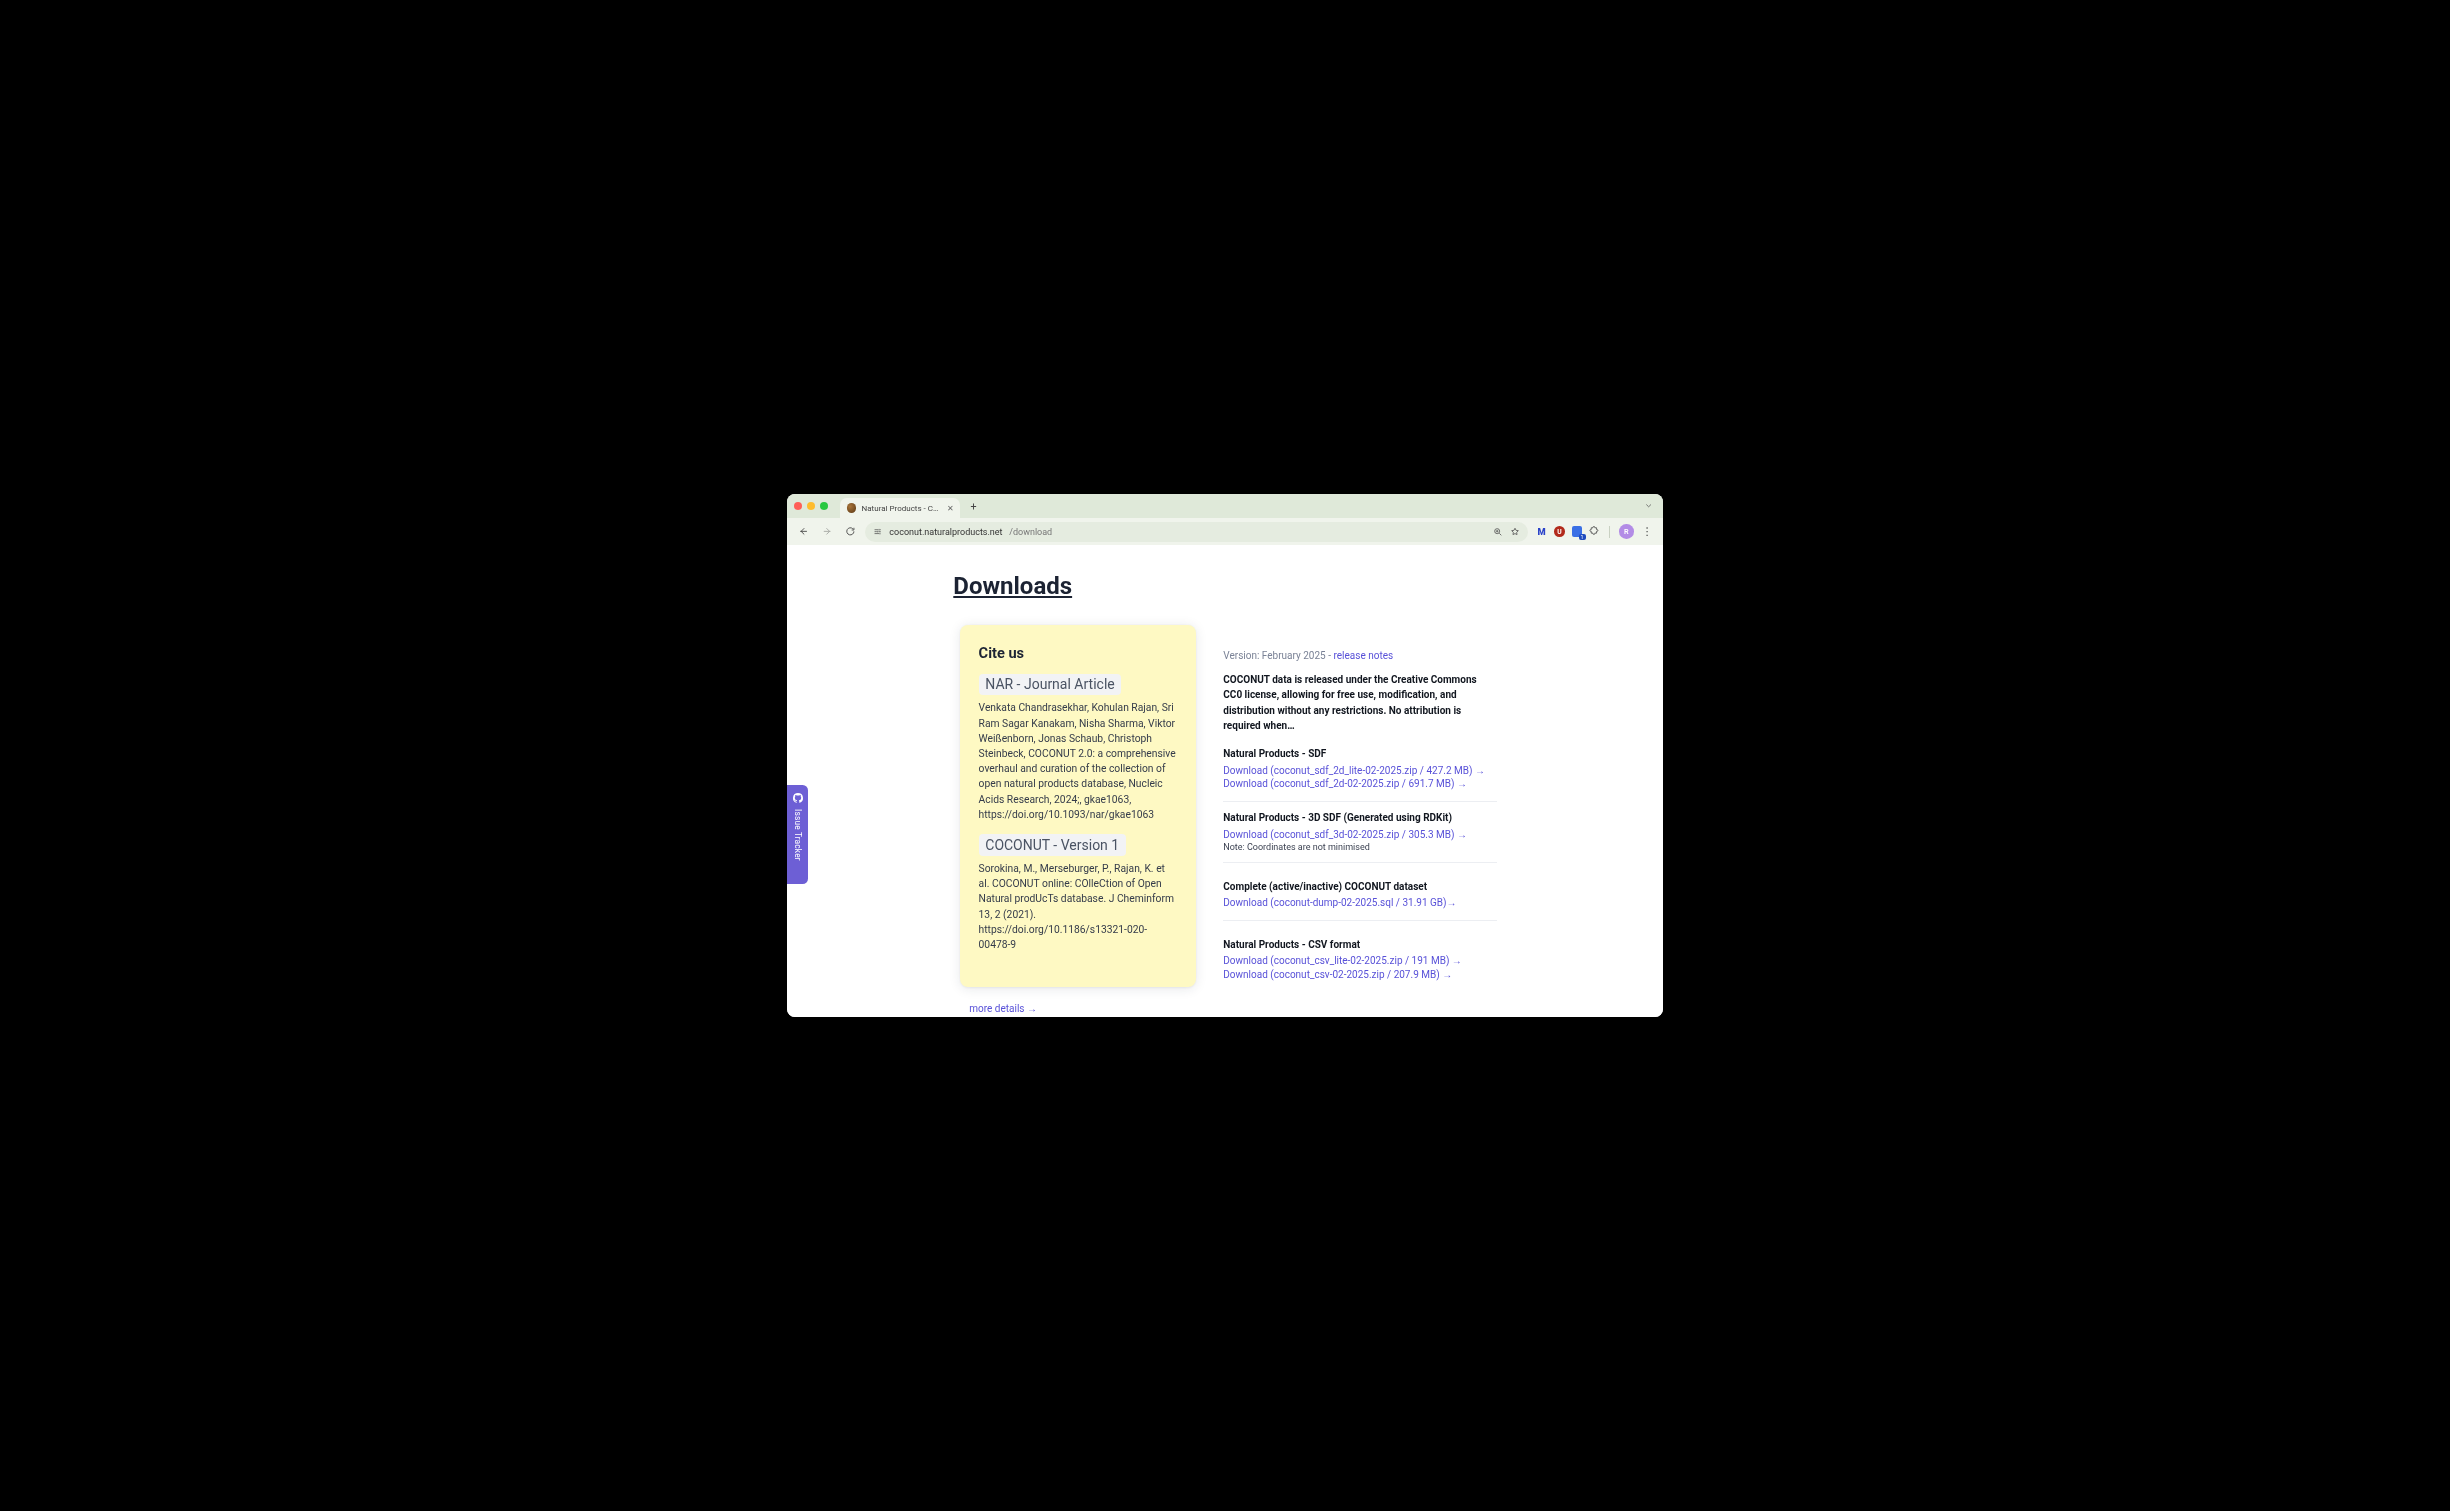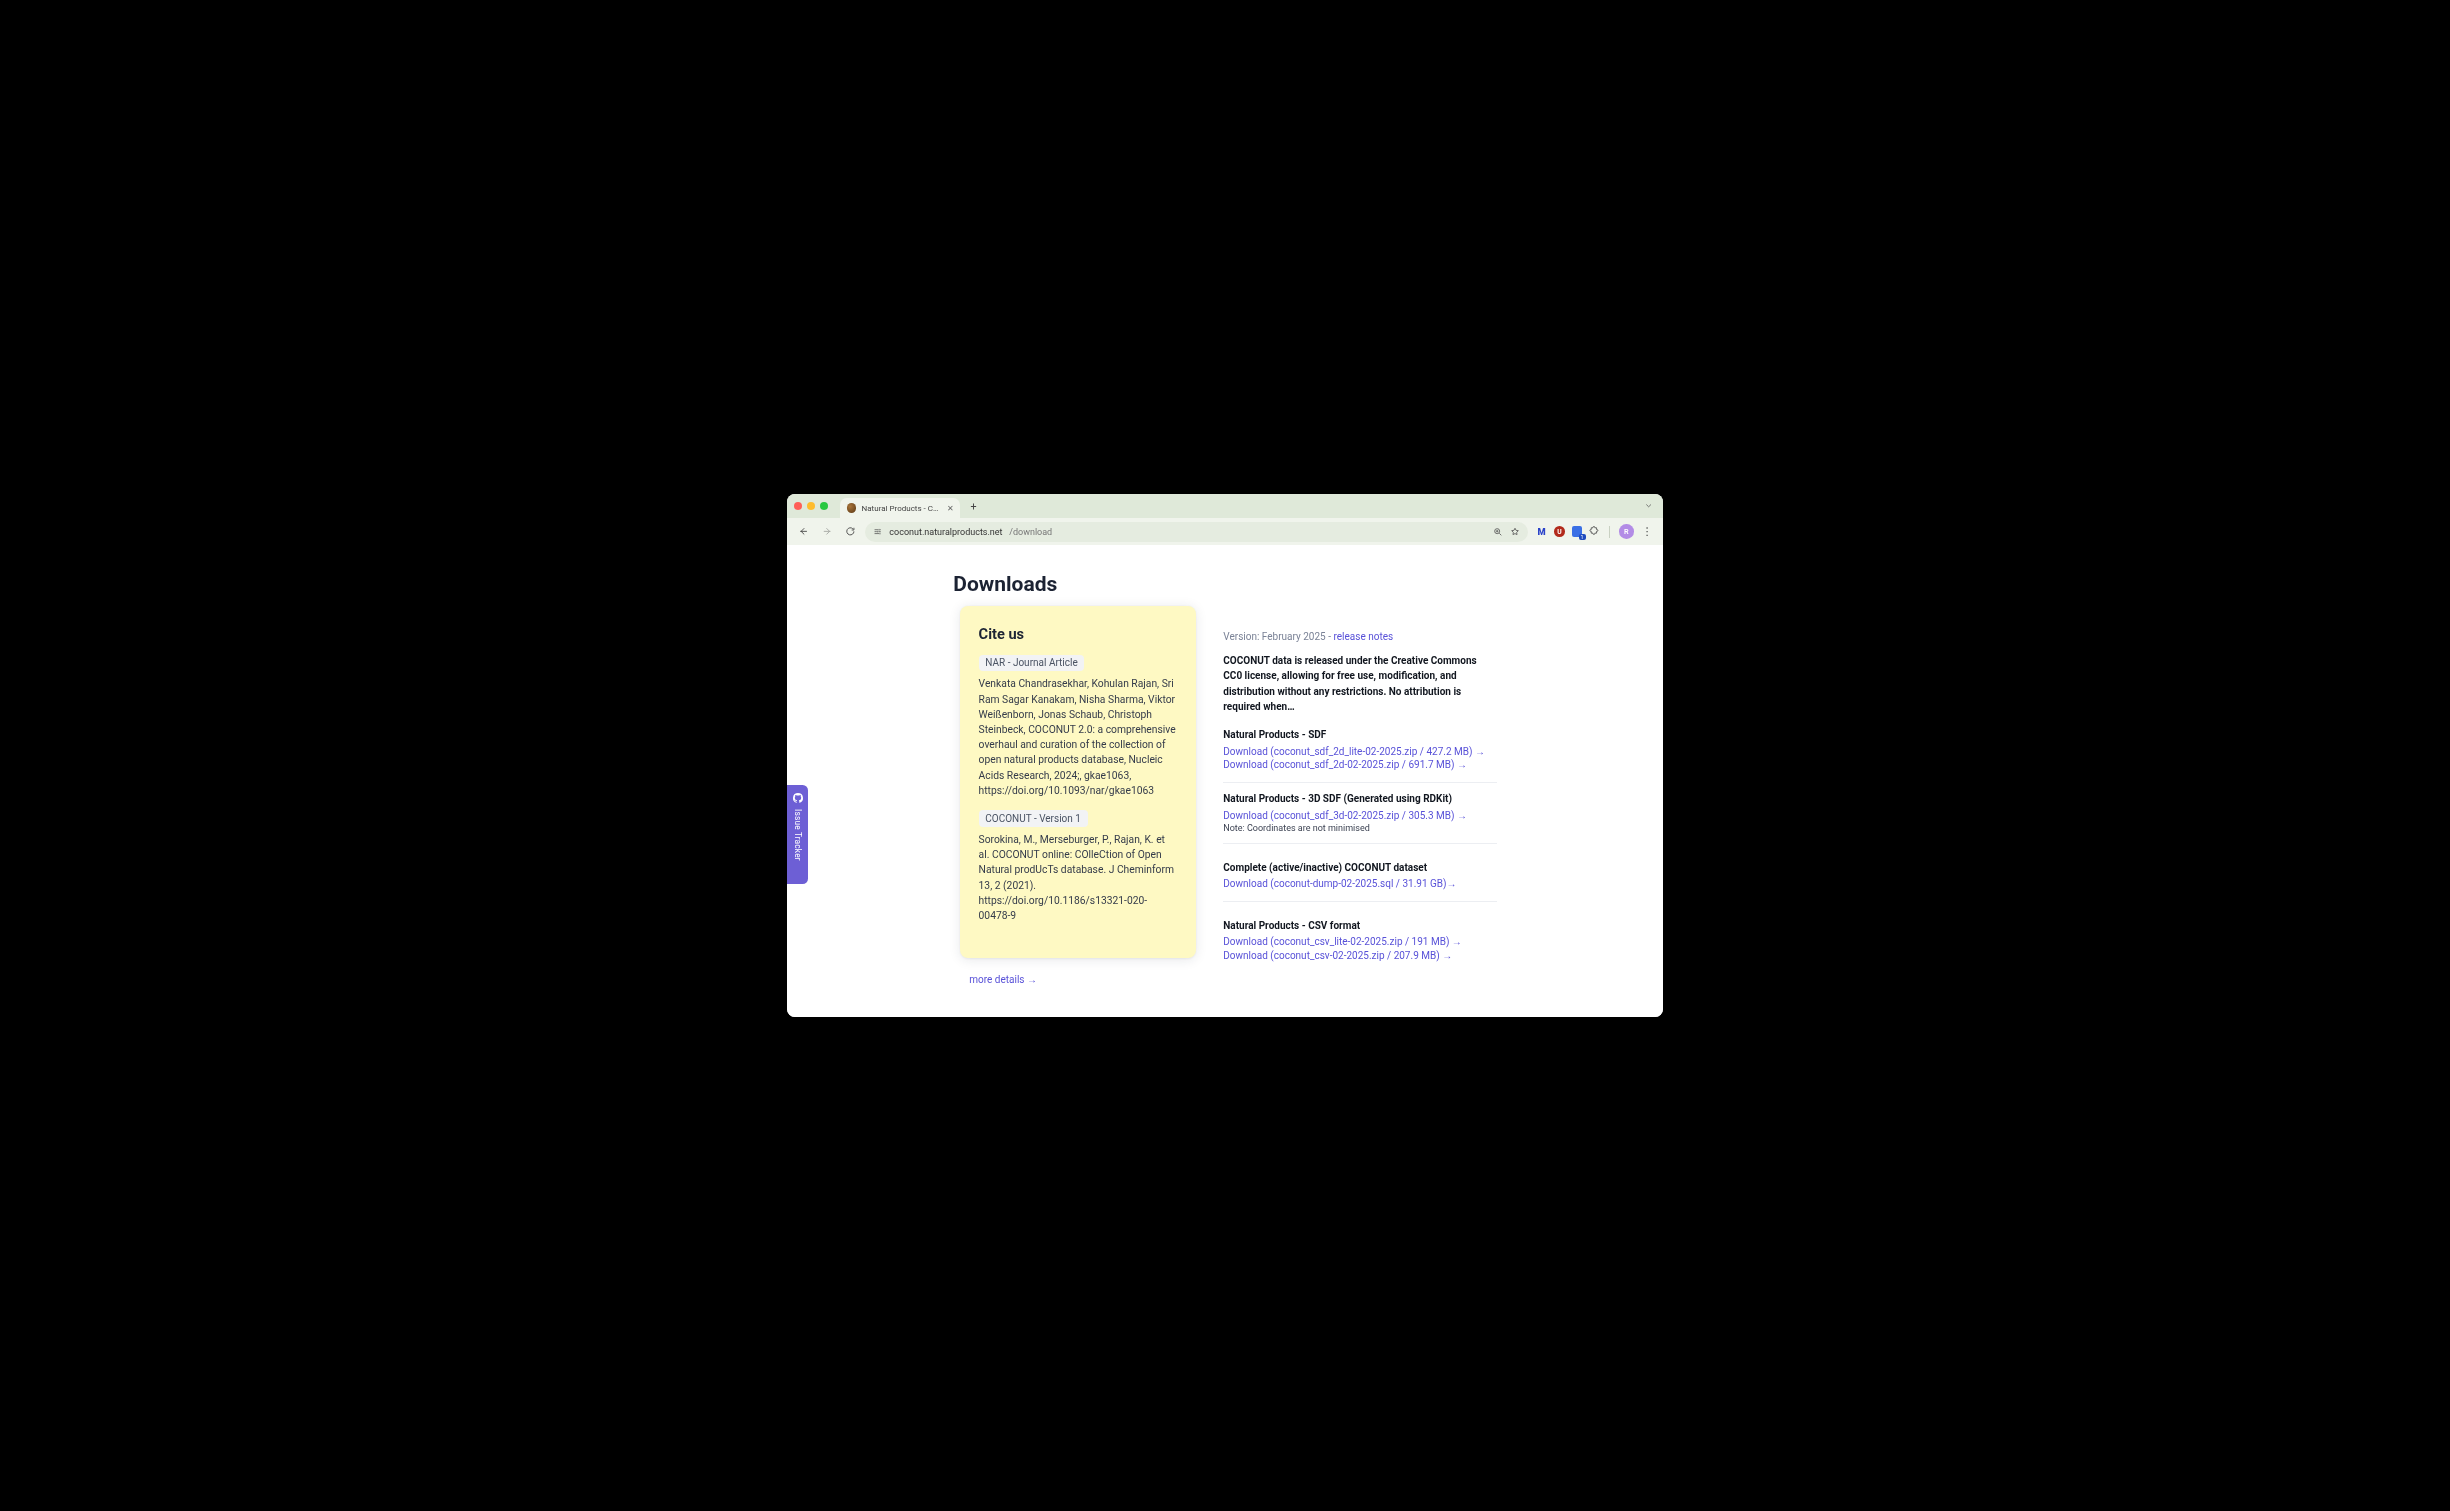--- a/index.html
+++ b/index.html
@@ -142,24 +142,25 @@
   }
   .scroll {
     position:absolute; inset:0; overflow-y:auto;
   }
   .page {
     max-width: 570px;
     margin: 0 auto;
     padding: 27px 13.3px 53px 13.3px;
   }
   .page h1 {
-    font-size: 21px;
+    font-size: 24px;
     font-weight: 700;
     color:#1c2333;
-    margin-bottom: 10px;
+    margin-bottom: 25px;
+    text-decoration: underline;
   }
   .cols {
     display:flex; gap: 27px; align-items:flex-start;
   }
   .left { flex: 0 0 243px; }
   .right { flex:1; min-width:0; }
 
   .card {
     background:#fef9c3;
     border-radius: 8px;
@@ -167,21 +168,21 @@
     padding: 18.6px 18.6px;
     margin-left: 6.7px;
   }
   .card h2 {
     font-size: 14.6px; font-weight:700; color:#1c2333; margin-bottom:12px;
   }
   .pill {
     display:inline-block;
     background:#f2f3f5;
     color:#4a5363;
-    font-size:10px;
+    font-size:14px;
     padding: 2.7px 6.7px;
     border-radius: 4px;
     margin-bottom:5.3px;
   }
   .citation {
     font-size: 10.3px;
     line-height: 1.48;
     color:#343b4a;
     margin-bottom: 12px;
   }

